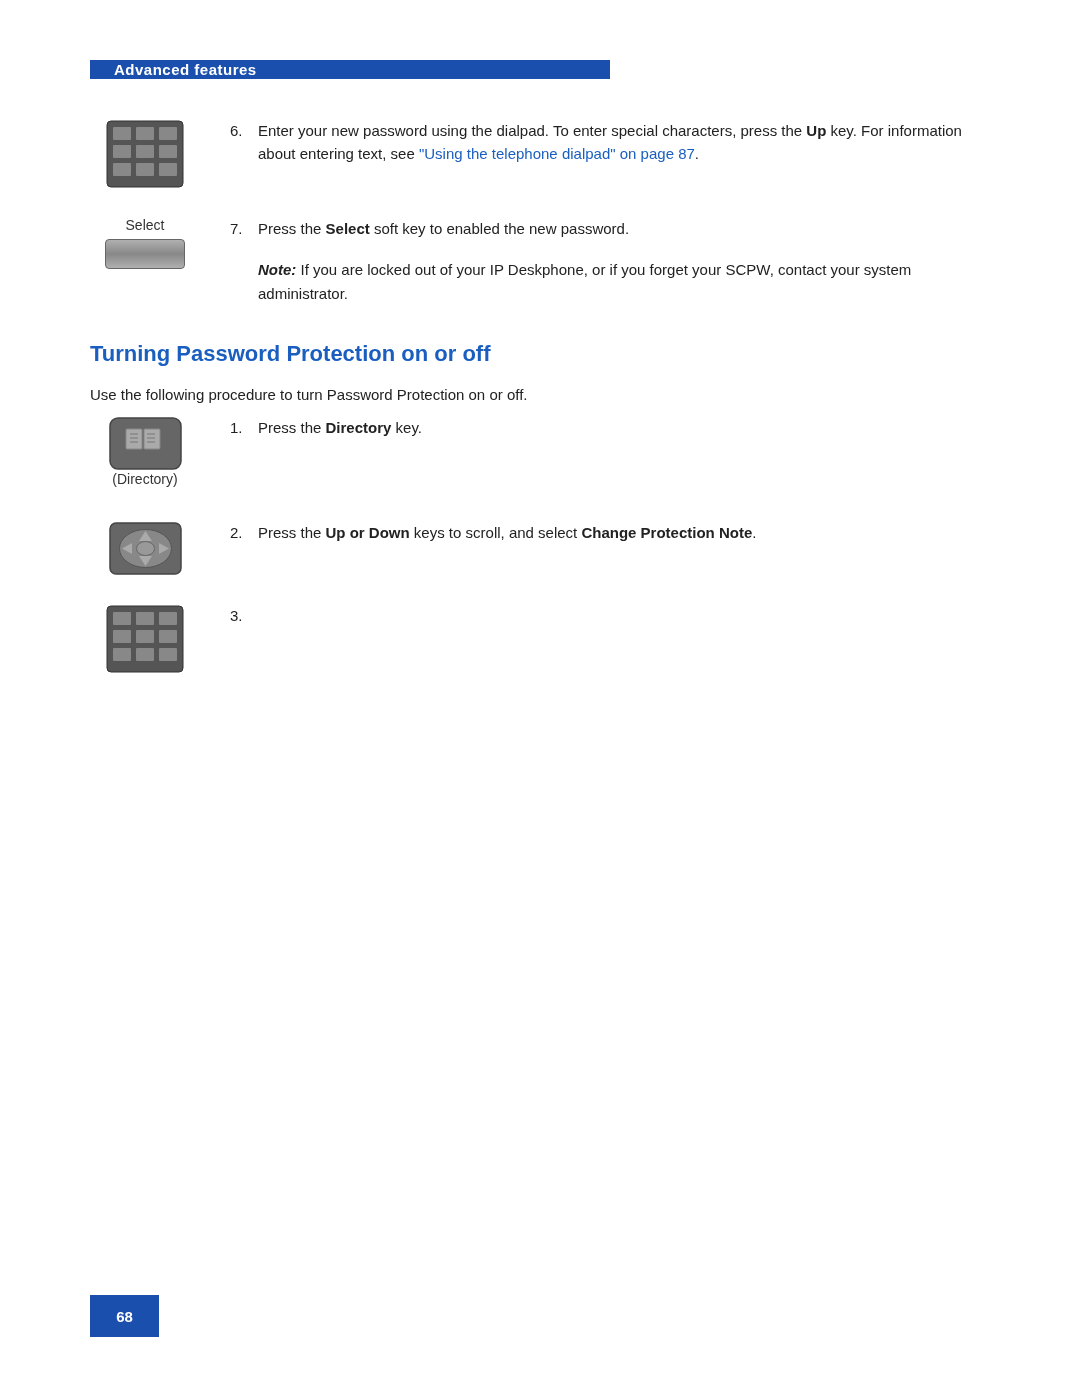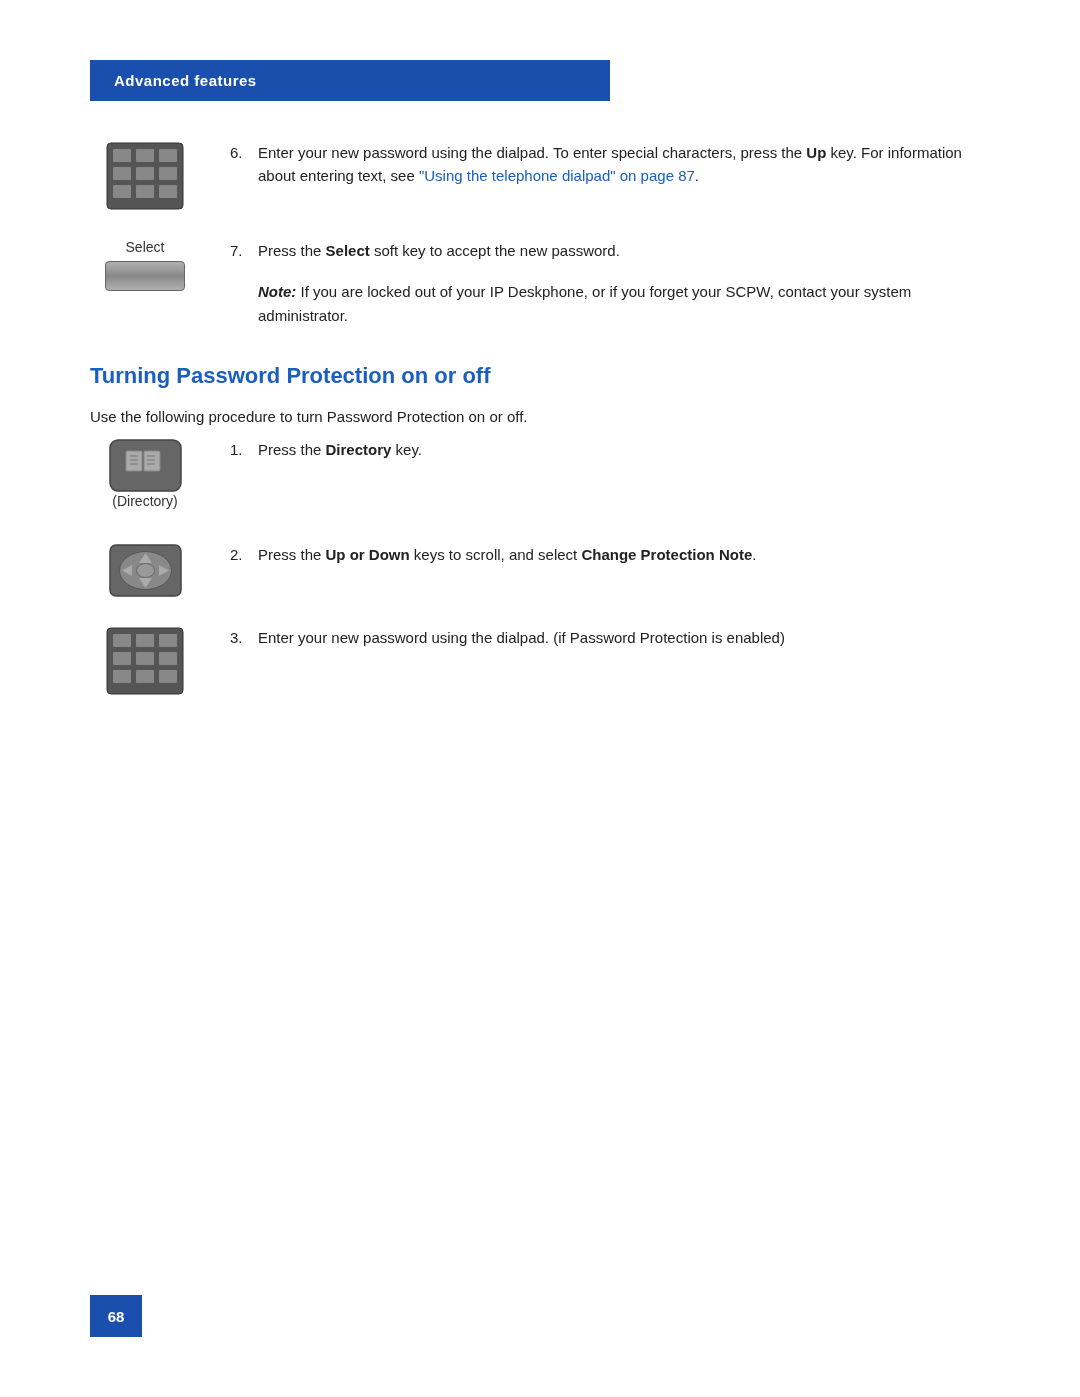--- a/index.html
+++ b/index.html
@@ -16,21 +16,21 @@
     .page-container {
       width: 100%;
       min-height: 1397px;
       padding: 60px 90px 80px 90px;
       position: relative;
     }
 
     
     .header-banner {
       background-color: #1a4fad;
-      padding: 12px 24px;
+      padding: 1px 24px;
       margin-bottom: 40px;
       display: inline-block;
       min-width: 520px;
     }
     .header-banner-text {
       color: #ffffff;
       font-weight: bold;
       font-size: 15px;
       letter-spacing: 0.5px;
     }
@@ -119,21 +119,21 @@
 
     
     .page-number-box {
       position: absolute;
       bottom: 60px;
       left: 90px;
       background-color: #1a4fad;
       color: #ffffff;
       font-weight: bold;
       font-size: 15px;
-      width: 52px;
+      width: 69px;
       height: 42px;
       display: flex;
       align-items: center;
       justify-content: center;
     }
 
     .numbered-item {
       display: flex;
       gap: 8px;
       margin-bottom: 6px;
@@ -188,21 +188,21 @@
   <div class="instruction-row">
     <div class="icon-column">
       <span class="icon-label">Select</span>
 
       <div class="select-key-icon"></div>
     </div>
     <div class="text-column">
       <div class="numbered-item">
         <span class="item-number">7.</span>
         <p>
-          <span>Press the </span><span class="bold-text">Select</span><span> soft key to accept the new password.</span>
+          <span>Press the </span><span class="bold-text">Select</span><span> soft key to enabled the new password.</span>
         </p>
       </div>
       <p style="margin-top:10px; margin-left: 28px;">
         <span class="italic-bold">Note:</span><span> If you are locked out of your IP Deskphone, or if you forget your SCPW, contact your system administrator.</span>
       </p>
     </div>
   </div>
 
   
   <h2 class="section-heading">Turning Password Protection on or off</h2>
@@ -283,21 +283,20 @@
         <rect x="54" y="26" width="18" height="13" rx="1" fill="#888"></rect>
         <rect x="8" y="44" width="18" height="13" rx="1" fill="#888"></rect>
         <rect x="31" y="44" width="18" height="13" rx="1" fill="#888"></rect>
         <rect x="54" y="44" width="18" height="13" rx="1" fill="#888"></rect>
       </svg>
     </div>
     <div class="text-column">
       <div class="numbered-item">
         <span class="item-number">3.</span>
         <div>
-          <p>Enter your new password using the dialpad. (if Password Protection is enabled)</p>
         </div>
       </div>
     </div>
   </div>
 
   
   <div class="page-number-box">
     <span>68</span>
   </div>
 

